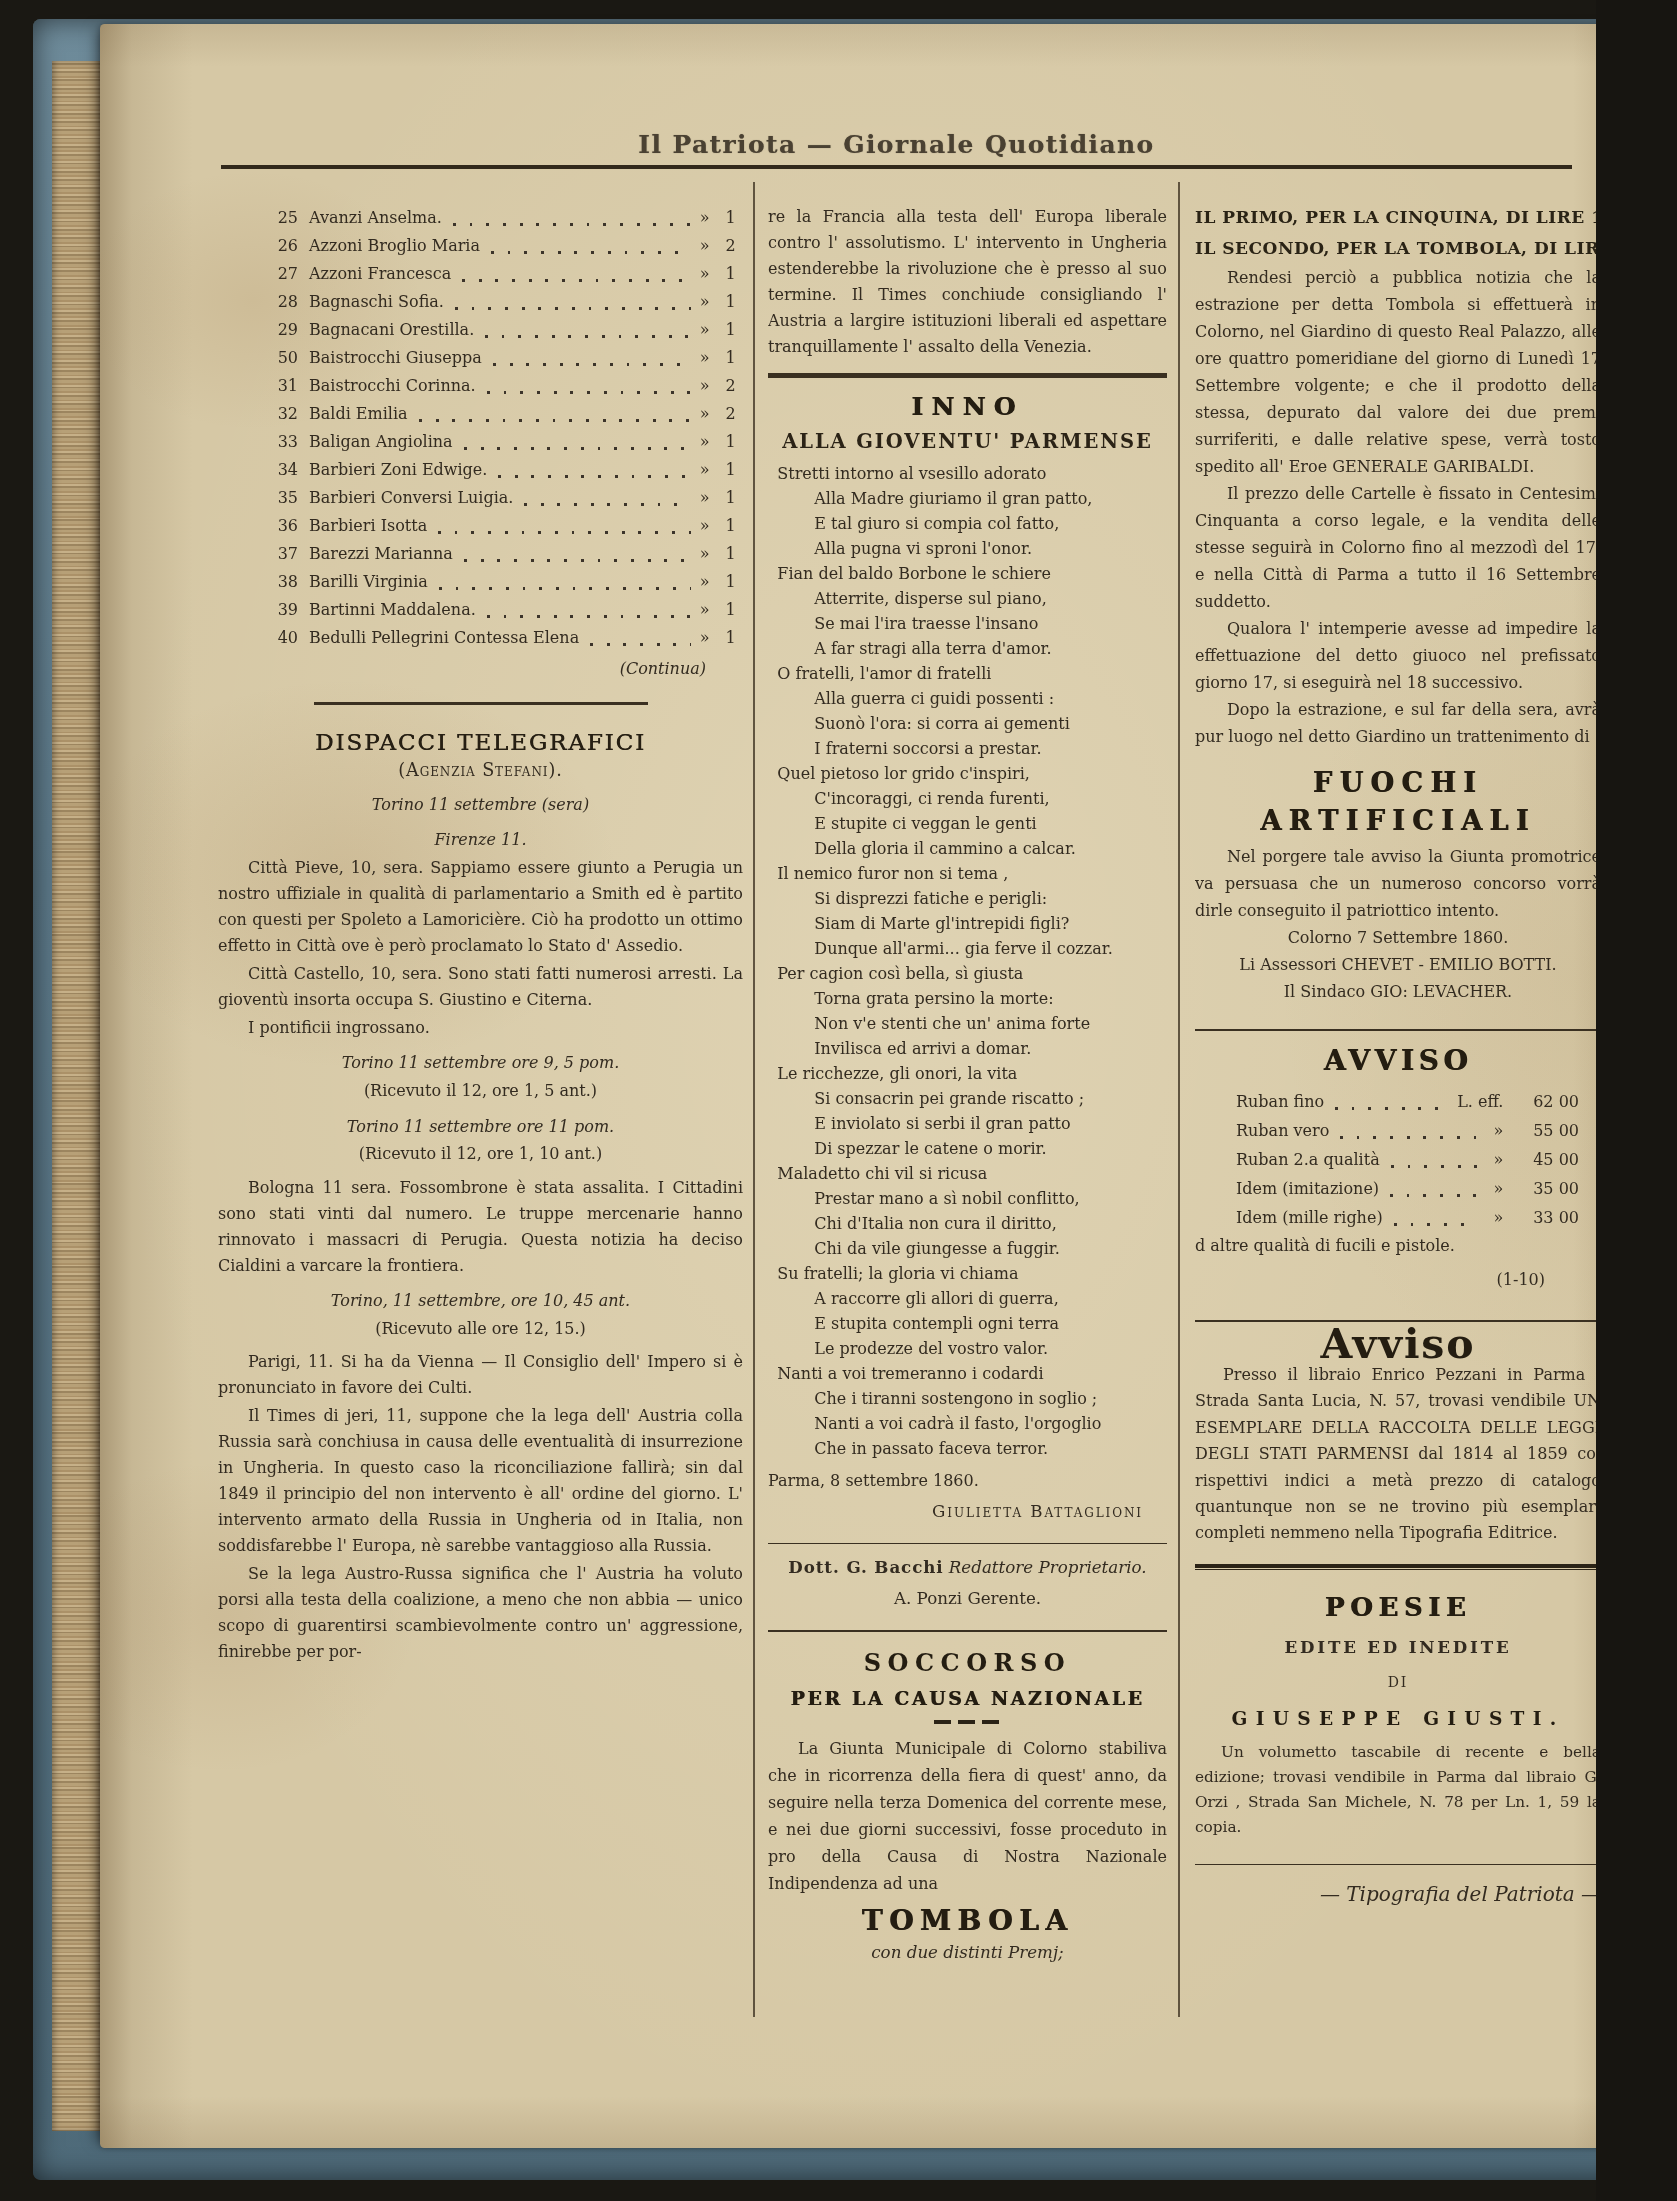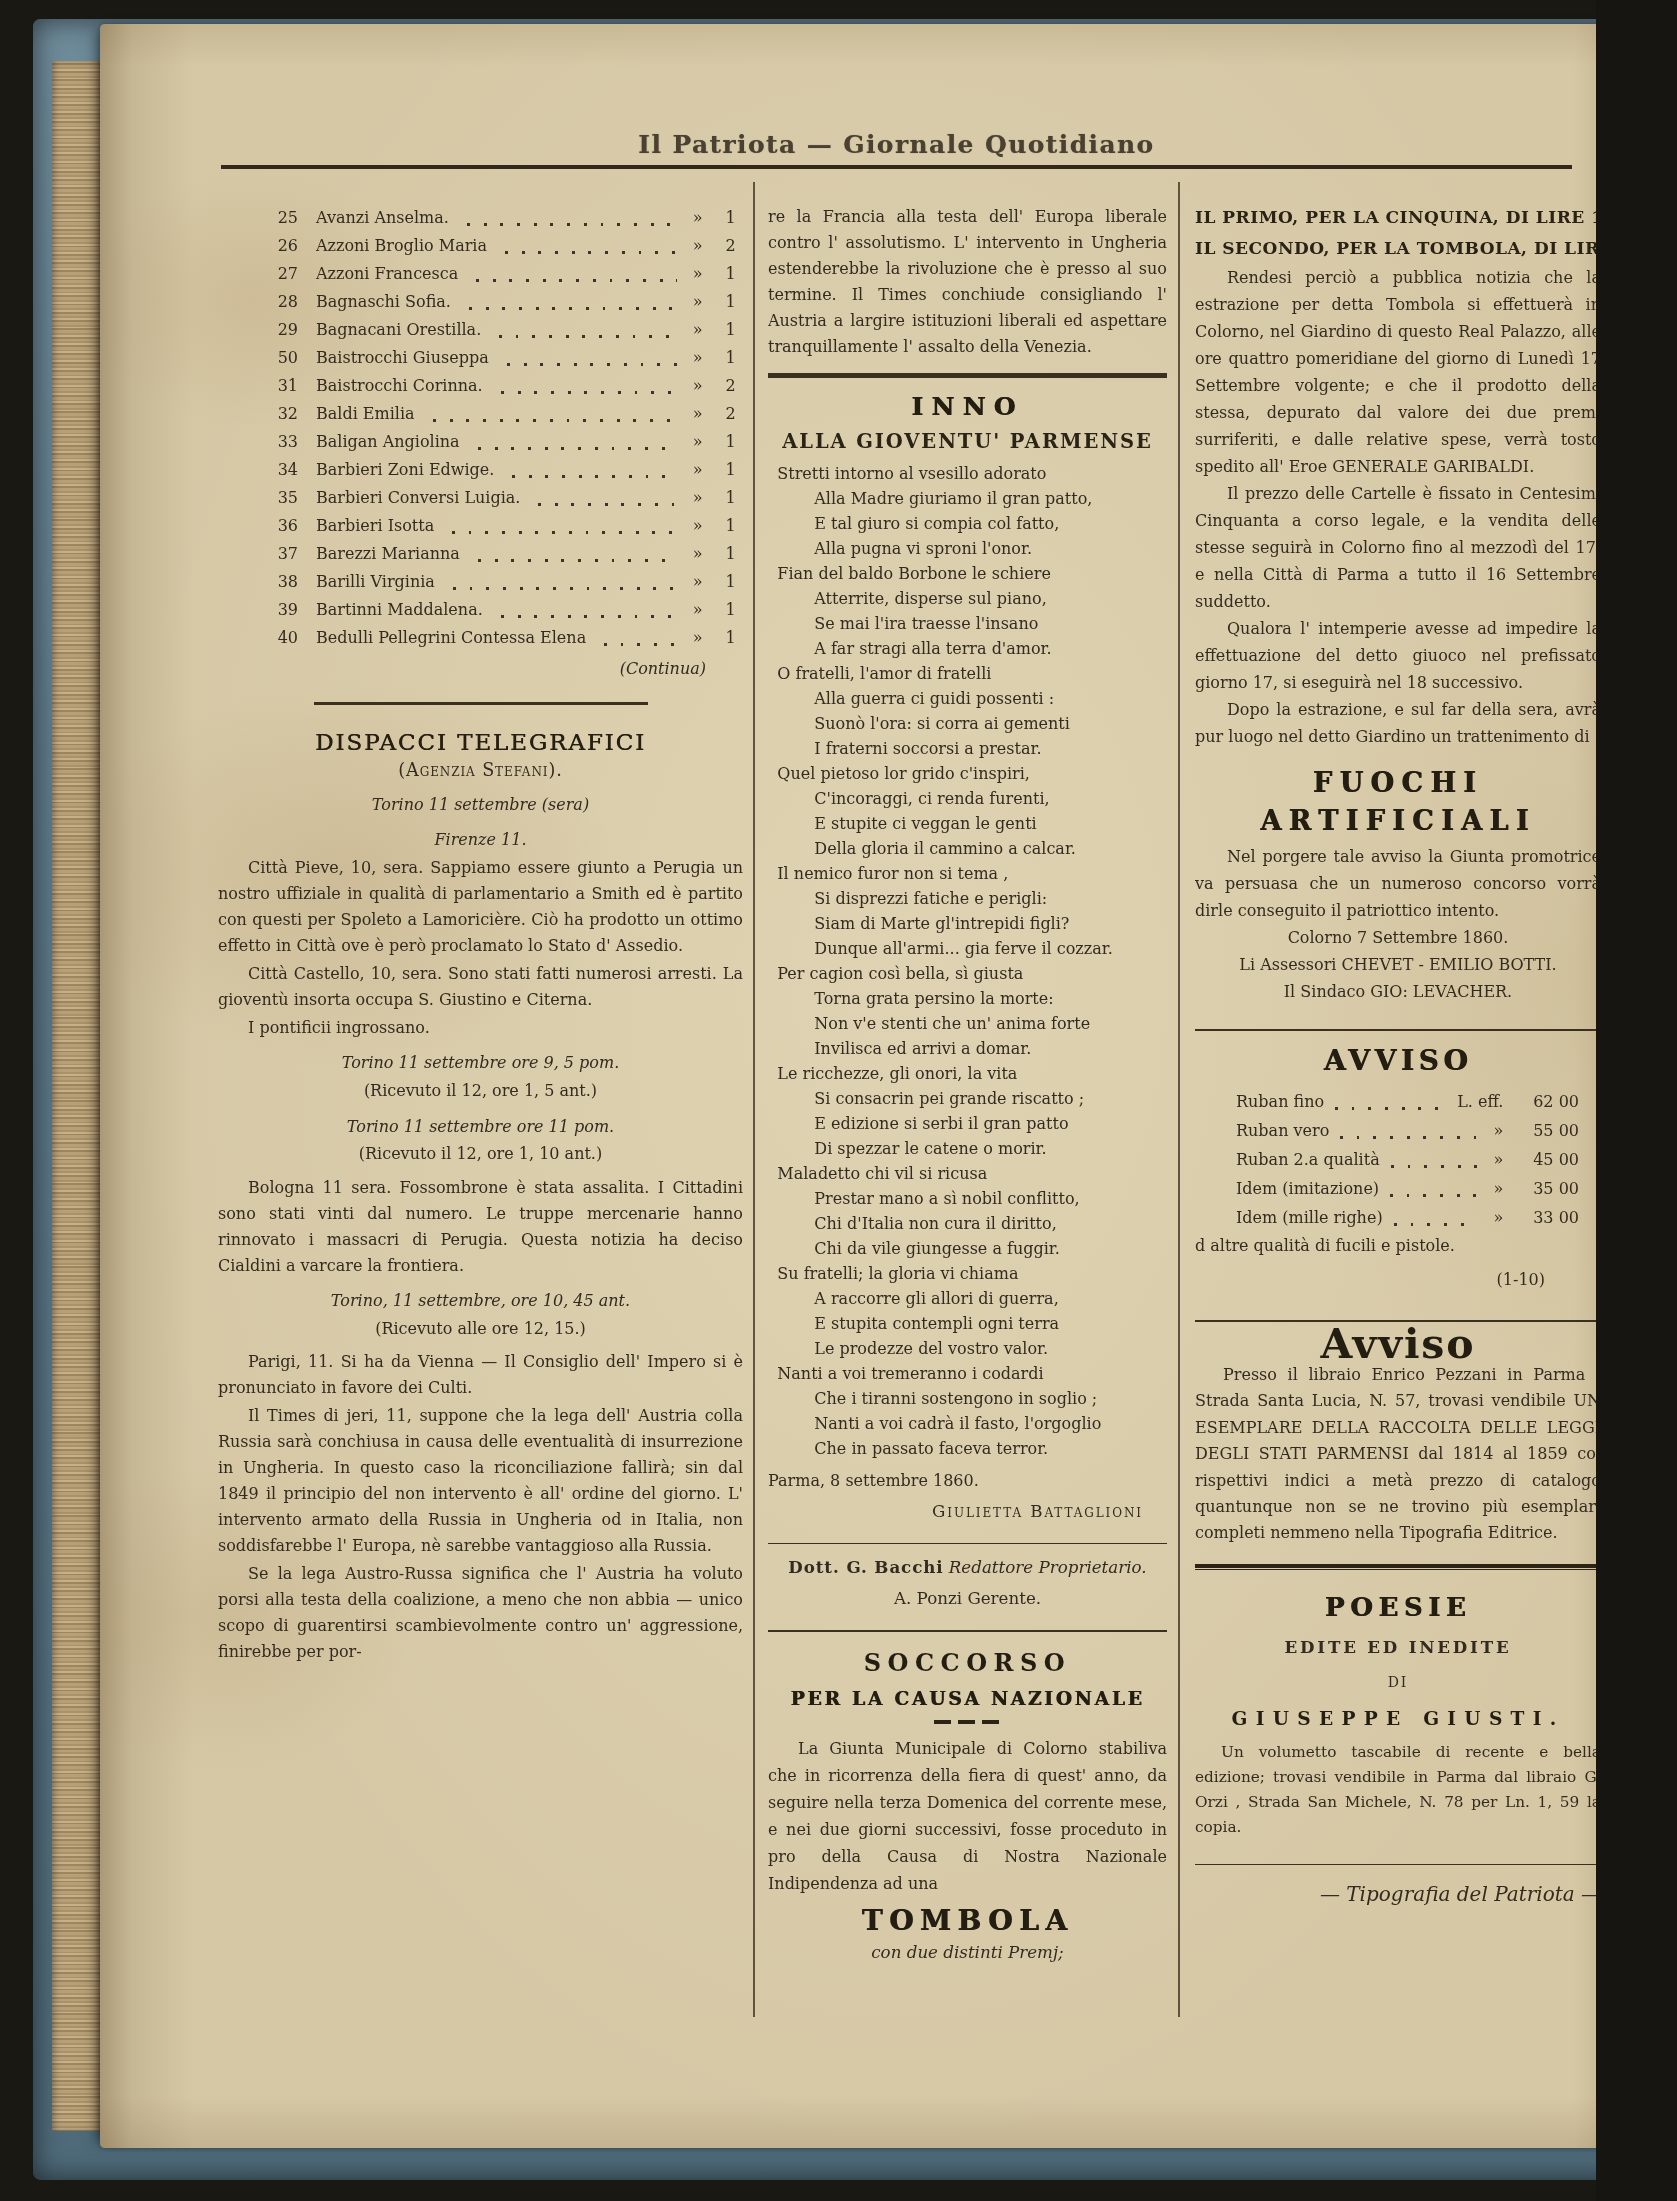--- a/index.html
+++ b/index.html
@@ -35,21 +35,21 @@
   .vrule{position:absolute;top:182px;width:1.9px;height:1835px;background:rgba(62,50,33,.78);}
   .vrule1{left:753px;}
   .vrule2{left:1178px;}
   .col{position:absolute;top:191px;overflow:hidden;}
   .col1{left:218px;width:525px;height:1837px;font-size:16px;line-height:26px;}
   .col2{left:768px;width:399px;height:1837px;font-size:16px;line-height:25px;}
   .col3{left:1195px;width:406px;height:1818px;font-size:16px;line-height:27px;}
   p{margin:0;}
   
   .sub-list{padding:13px 7.4px 0 52px;}
-  .sub-row{display:flex;align-items:flex-end;line-height:28px;white-space:nowrap;gap:7px;}
+  .sub-row{display:flex;align-items:flex-end;line-height:28px;white-space:nowrap;}
   .sub-num{width:28px;text-align:right;flex:0 0 auto;}
   .sub-name{padding-left:11px;flex:0 0 auto;}
   .leader{flex:1 1 auto;align-self:flex-end;height:2.8px;margin:0 9.3px 6.5px 11px;
     background-image:repeating-linear-gradient(90deg,#3c342a 0 2.8px,transparent 2.8px 16.7px);}
   .sub-mark{flex:0 0 auto;padding-right:13px;}
   .sub-qty{flex:0 0 auto;width:13px;text-align:right;}
   .continua{text-align:right;font-style:italic;padding:3.7px 37px 0 0;}
   
   .hr{border:0;background:#3a3021;}
   .hr.thin{height:1.9px;}
@@ -357,21 +357,21 @@
         <p class="pline t-ind">Torna grata persino la morte:</p>
 
         <p class="pline t-ind">Non v'e stenti che un' anima forte</p>
 
         <p class="pline t-ind">Invilisca ed arrivi a domar.</p>
 
         <p class="pline">Le ricchezze, gli onori, la vita</p>
 
         <p class="pline t-ind">Si consacrin pei grande riscatto ;</p>
 
-        <p class="pline t-ind">E edizione si serbi il gran patto</p>
+        <p class="pline t-ind">E inviolato si serbi il gran patto</p>
 
         <p class="pline t-ind">Di spezzar le catene o morir.</p>
 
         <p class="pline">Maladetto chi vil si ricusa</p>
 
         <p class="pline t-ind">Prestar mano a sì nobil conflitto,</p>
 
         <p class="pline t-ind">Chi d'Italia non cura il diritto,</p>
 
         <p class="pline t-ind">Chi da vile giungesse a fuggir.</p>

